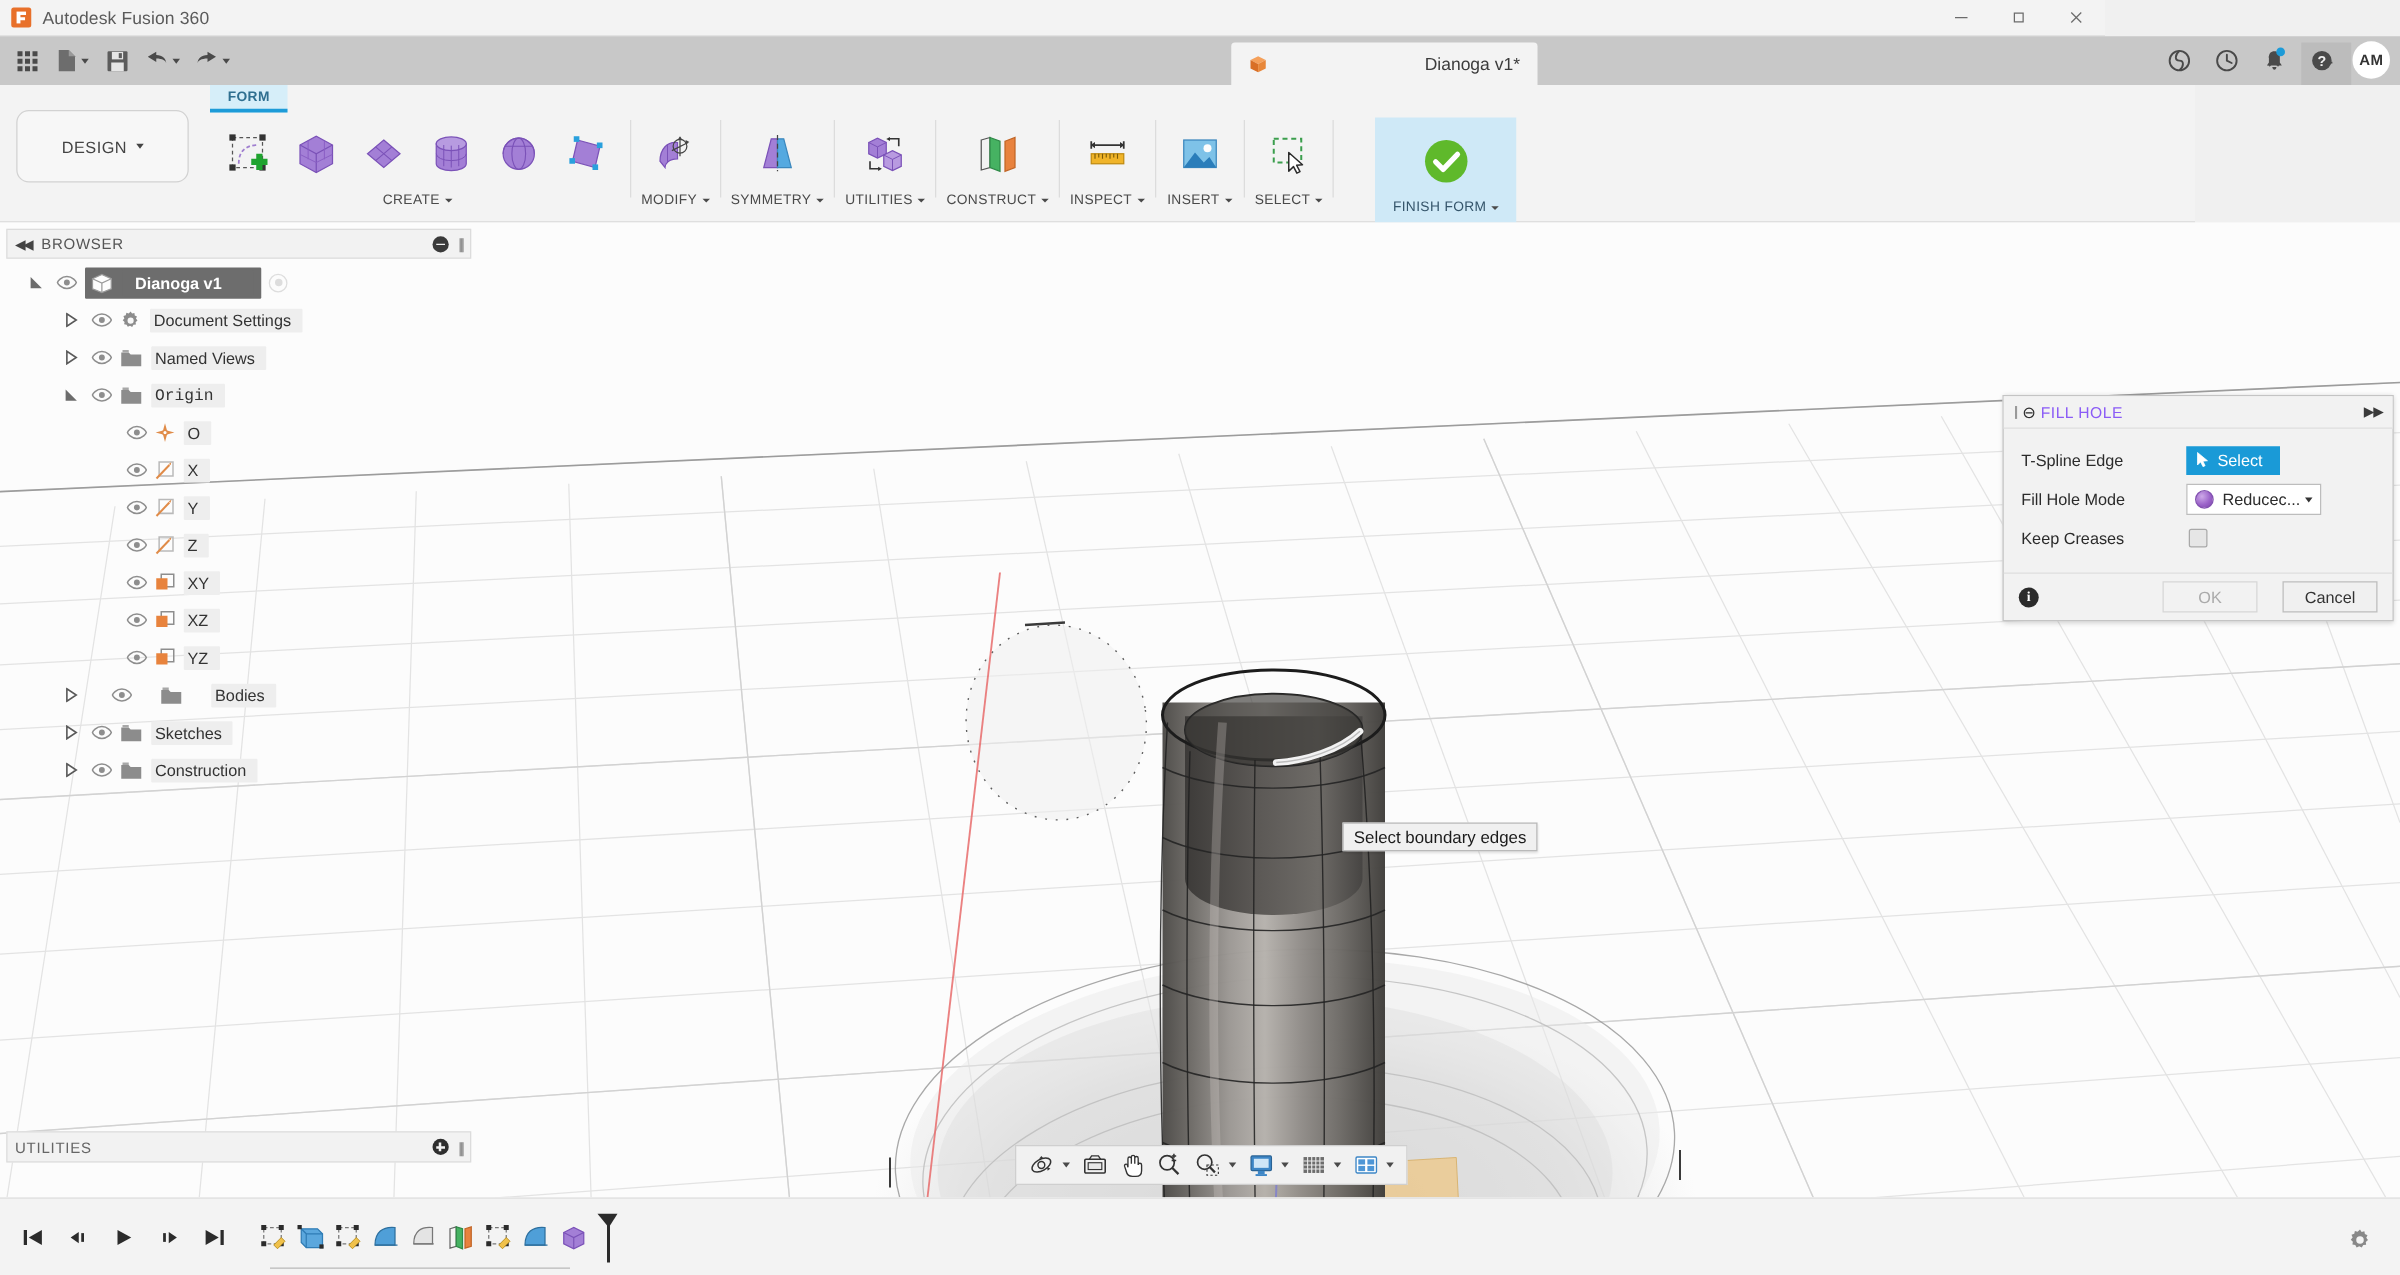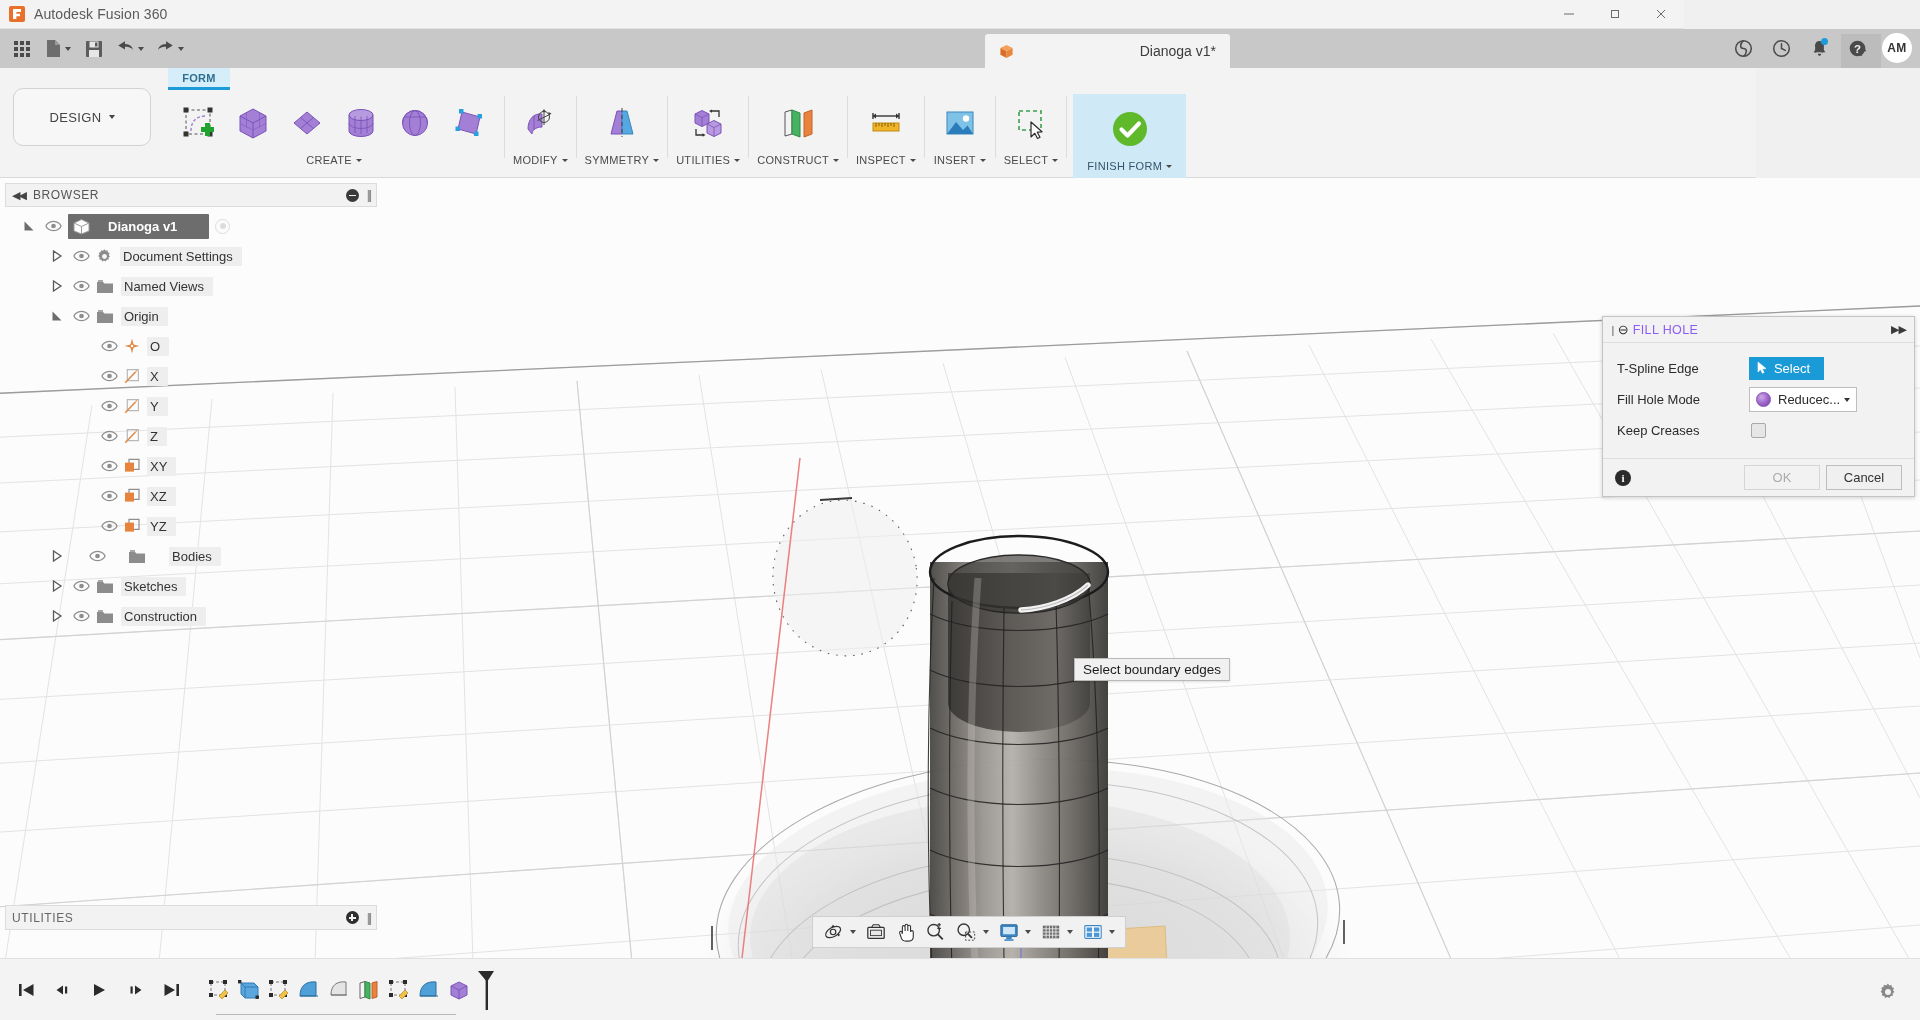--- a/index.html
+++ b/index.html
@@ -162,21 +162,21 @@
   .sphere-ico{width:15px;height:15px;border-radius:50%;margin-right:7px;
     background:radial-gradient(circle at 35% 32%, #cda9e8 0%, #9b63c9 55%, #7b45a8 100%);
     border:1px solid #8250b0;}
   .checkbox{width:15px;height:15px;border:1px solid #a9a9a9;background:#e6e6e6;border-radius:2px;}
   .dlg-foot{border-top:1px solid #dedede;height:38px;display:flex;align-items:center;padding:0 12px;}
   .info-ico{width:16px;height:16px;border-radius:50%;background:#2b2b2b;color:#fff;
     font-size:11px;font-weight:bold;display:flex;align-items:center;justify-content:center;font-family:"Liberation Serif",serif;}
   .dlg-btn{height:25px;min-width:76px;border:1px solid #bdbdbd;background:#f0f0f0;font-size:13px;
     display:flex;align-items:center;justify-content:center;color:#333;}
   .dlg-btn.disabled{color:#aaa;background:#f2f2f2;border-color:#d6d6d6;}
-  .foot-btns{margin-left:auto;display:flex;gap:6px;}
+  .foot-btns{margin-left:auto;display:flex;gap:20px;}
 
   
   .navbar{
     position:absolute;left:812px;bottom:10px;height:32px;background:#f1f1f1;border:1px solid #cfcfcf;
     display:flex;align-items:center;padding:0 6px;gap:1px;z-index:22;
   }
   .nav-btn{height:28px;display:flex;align-items:center;justify-content:center;padding:0 4px;}
 
   
   .timeline{
@@ -510,21 +510,21 @@
           </div>
         </div>
         <div class="panel-label">
           <span>SELECT</span>
             <span class="caret"></span>
         </div>
       </div>
 
       <div class="vsep"></div>
 
-      <div class="panel finish-form" style="padding:0 14px;background:#cfe9f7;height:84px;justify-content:center;">
+      <div class="panel finish-form" style="padding:0 14px;background:#cfe9f7;height:84px;justify-content:center;margin-left:27px;">
         <div class="panel-row">
           <div class="cmd">
             <svg width="42" height="42" viewBox="0 0 42 42">
               <circle cx="21" cy="21" r="17" fill="#5fb92b"></circle>
               <path d="M12.5 21.5 L18.5 27.5 L30 15.5" fill="none" stroke="#fff" stroke-width="4.2" stroke-linecap="round" stroke-linejoin="round"></path>
             </svg>
           </div>
         </div>
         <div class="panel-label">
           <span>FINISH FORM</span>
@@ -845,21 +845,21 @@
             </svg>
           </span>
           <span style="margin-right:7px;display:inline-flex;align-items:center;">
             <svg width="18" height="15" viewBox="0 0 18 15">
               <path d="M1 3 L1 14 L17 14 L17 4.5 L8.5 4.5 L7 3 Z" fill="#8c8c8c"></path>
               <rect x="2" y="1" width="5" height="2" fill="#a8a8a8"></rect>
             </svg>
           </span>
           <span class="tlabel">Named Views</span>
         </div>
-        <div class="tnode" style="padding-left: 46px;">
+        <div class="tnode" style="padding-left: 46px; font-family: Liberation Mono, monospace;">
           <span style="margin-right:8px;display:inline-flex;">
             <svg width="12" height="12" viewBox="0 0 12 12">
               <path d="M1.5 1.5 L1.5 10.5 L10.5 10.5 Z" fill="#6c6c6c"></path>
             </svg>
           </span>
           <span class="eye">
             <svg width="17" height="12" viewBox="0 0 18 12">
               <path d="M9 1 C4 1 1.3 5 1 6 C1.3 7 4 11 9 11 C14 11 16.7 7 17 6 C16.7 5 14 1 9 1 Z" fill="none" stroke="#8e8e8e" stroke-width="1.3"></path>
               <circle cx="9" cy="6" r="2.5" fill="#8e8e8e"></circle>
             </svg>

